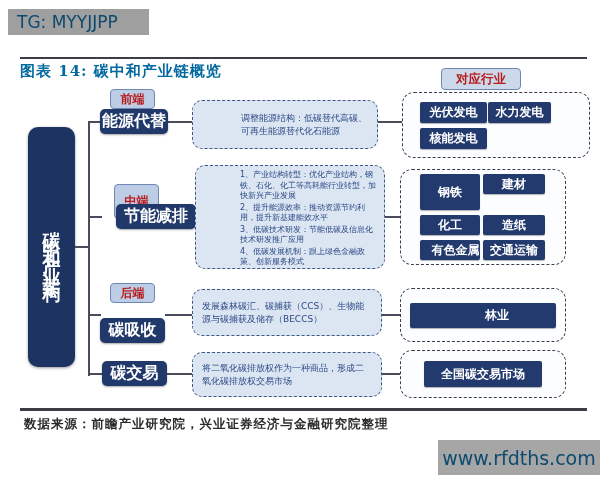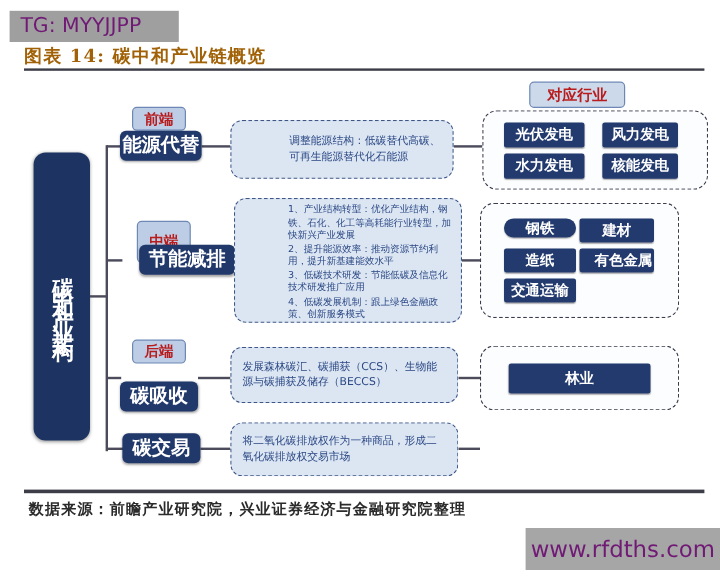--- a/index.html
+++ b/index.html
@@ -2,26 +2,26 @@
 <html><head>
 <meta charset="utf-8">
 <style>
   html,body { margin:0; padding:0; background:#ffffff; }
   .canvas {
     position:relative; width:600px; height:480px; background:#ffffff;
     font-family:"DejaVu Sans","Liberation Sans",sans-serif; overflow:hidden;
   }
   .abs { position:absolute; box-sizing:border-box; }
   .graybar {
-    background:#9f9f9f; color:#701a75;
+    background:#9f9f9f; color:#0c4a6e;
     display:flex; align-items:center;
   }
   .fig-title {
     font-family:"DejaVu Serif","Liberation Serif",serif;
-    font-weight:bold; font-size:15px; color:#a16207; letter-spacing:1px;
+    font-weight:bold; font-size:15px; color:#0369a1; letter-spacing:1px;margin-top:24px;
   }
   .hline { background:#3d3d48; }
   .cline { background:#4b4b5c; }
   .arch-box {
     background:#1d3462; border-radius:10px; color:#ffffff;
     display:flex; align-items:center; justify-content:center;
     writing-mode:vertical-rl; text-orientation:upright;
     font-size:18px; font-weight:600; letter-spacing:9px;
     box-shadow:0 1px 3px rgba(0,0,0,.4);
   }
@@ -104,38 +104,41 @@
     <span>发展森林碳汇、碳捕获（CCS）、生物能源与碳捕获及储存（BECCS）</span>
   </div>
 
   <div class="abs descbox centered" style="left:192px; top:352px; width:190px; height:45px;">
     <span>将二氧化碳排放权作为一种商品，形成二氧化碳排放权交易市场</span>
   </div>
   <div class="abs tag-dark" style="left:102px; top:361px; width:65px; height:25px;">碳交易</div>
 
   <div class="abs tag-light" style="left:441px; top:68px; width:80px; height:22px; font-size:12.5px; background:#ccd9eb;">对应行业</div>
 
-  <div class="abs container" style="left:402px; top:92px; width:188px; height:66px; display:grid; grid-template-columns:67px 63px; gap:5px 15px; align-content:center; padding-left:17px; justify-content:start;">
+  <div class="abs container" style="left:402px; top:92px; width:188px; height:66px; display:grid; grid-template-columns:67px 63px; gap:5px 1px; align-content:center; padding-left:17px; justify-content:start;">
     <div class="ind-btn" style="height:21px;">光伏发电</div>
-    <div class="ind-btn" style="height:21px;">风力发电</div>
     <div class="ind-btn" style="height:21px;">水力发电</div>
     <div class="ind-btn" style="height:21px;">核能发电</div>
   </div>
 
   <div class="abs container" style="left:400px; top:169px; width:166px; height:96px; display:grid; grid-template-columns:60px 62px; gap:5px 3px; align-content:center; padding-left:19px; justify-content:start;">
-    <div class="ind-btn" style="height:16px;border-radius:10px;">钢铁</div>
+    <div class="ind-btn" style="height:36px;">钢铁</div>
     <div class="ind-btn" style="height:20px;">建材</div>
+    <div class="ind-btn" style="height:20px;">化工</div>
     <div class="ind-btn" style="height:20px;">造纸</div>
     <div class="ind-btn" style="height:20px;padding-left:11px;">有色金属</div>
     <div class="ind-btn" style="height:20px;">交通运输</div>
   </div>
 
   <div class="abs container" style="left:400px; top:288px; width:166px; height:54px; display:flex; align-items:center; justify-content:center;">
-    <div class="ind-btn" style="width:118px; height:25px;">林业</div>
+    <div class="ind-btn" style="width:118px; height:25px;padding-left:28px;">林业</div>
   </div>
 
+  <div class="abs container" style="left:400px; top:350px; width:166px; height:48px; display:flex; align-items:center; justify-content:center;">
+    <div class="ind-btn" style="width:118px; height:26px;">全国碳交易市场</div>
+  </div>
 
   <div class="abs hline" style="left:20px; top:408px; width:567px; height:3px;"></div>
   <div class="abs src-text" style="left:24px; top:416px;">数据来源：前瞻产业研究院，兴业证券经济与金融研究院整理</div>
 
   <div class="abs graybar" style="left:438px; top:440px; width:162px; height:35px; justify-content:center; font-size:19px; background:#a6a6a6;">www.rfdths.com</div>
 
 </div>
 
 </body></html>

